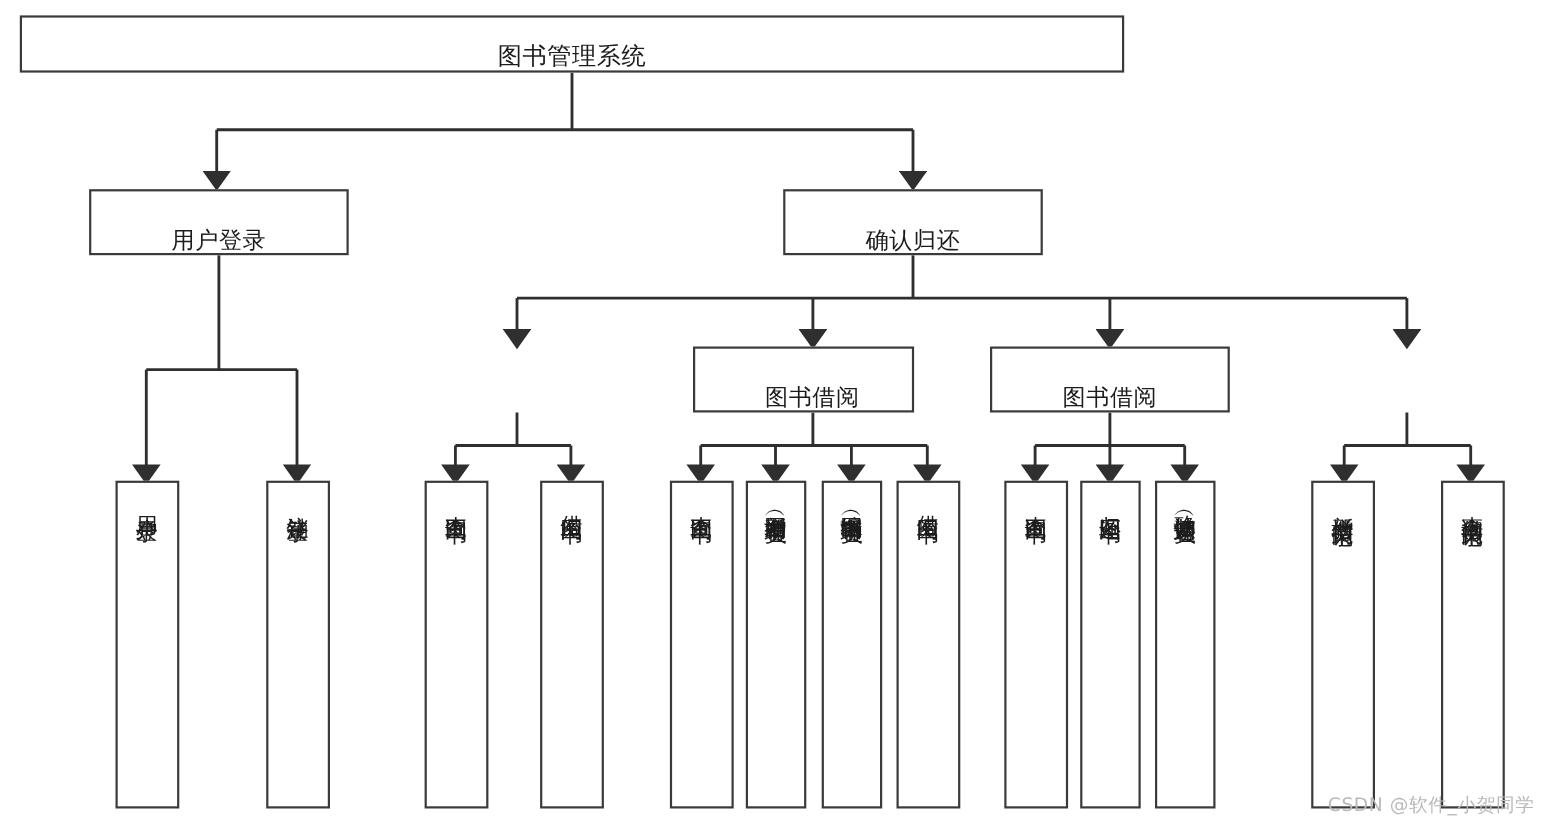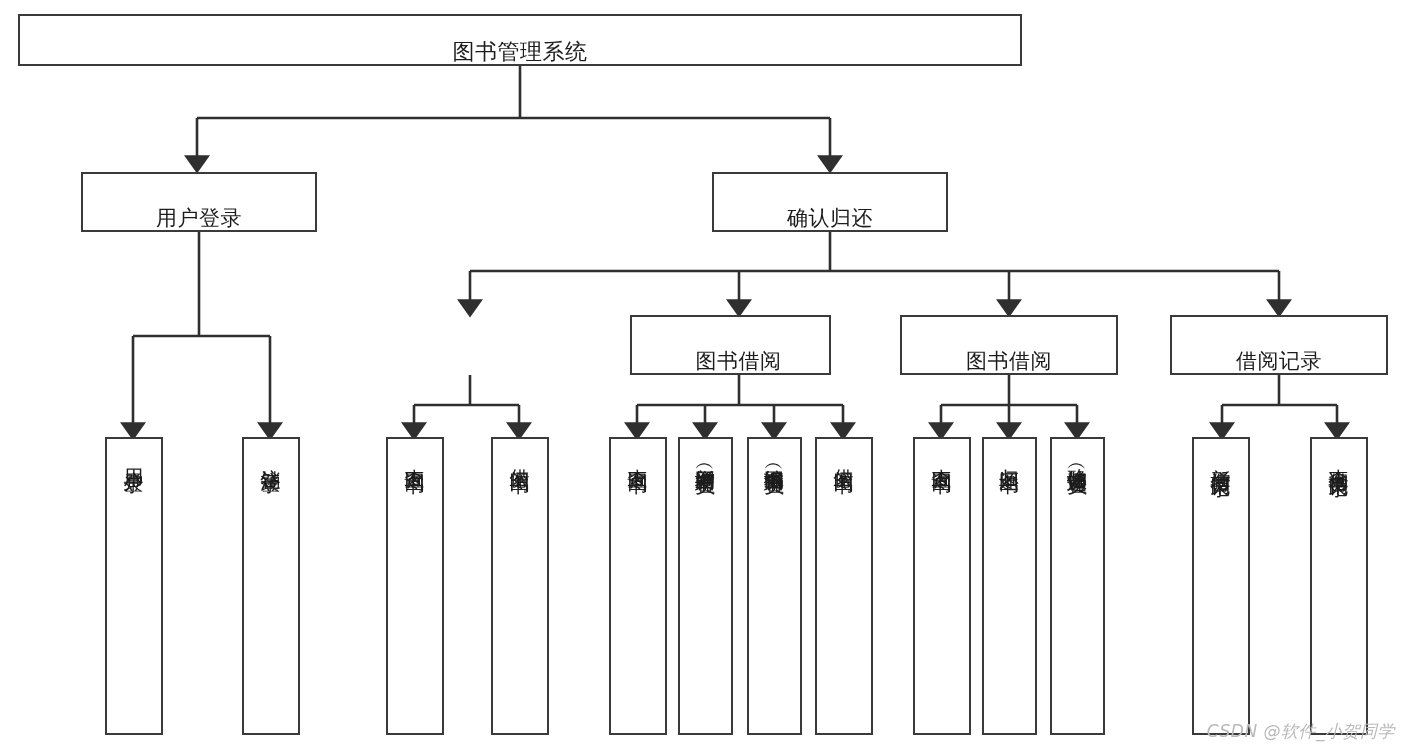--- a/index.html
+++ b/index.html
@@ -64,21 +64,20 @@
   .node.vert.tall .label { letter-spacing: 1px; }
   .watermark {
     position: absolute;
     right: 10px;
     bottom: 4px;
     font-size: 17px;
     color: #b9b9b9;
     letter-spacing: 0.5px;
     white-space: nowrap;
     font-family: "DejaVu Sans", "Liberation Sans", sans-serif;
-    font-style: italic;
   }
 </style>
 </head>
 <body>
 
 <div id="canvas">
 
   <svg class="wires" viewBox="0 0 1405 747" xmlns="http://www.w3.org/2000/svg">
     <defs>
       <marker id="arrow" markerWidth="10" markerHeight="10" refX="3" refY="5" orient="auto" markerUnits="strokeWidth">
@@ -139,23 +138,20 @@
   <div class="node horiz" style="left:712px; top:172px; width:236px; height:60px;">
     <span class="label">确认归还</span>
   </div>
 
   <div class="node horiz" style="left:630px; top:315px; width:201px; height:60px;padding-left:16px;">
     <span class="label">图书借阅</span>
   </div>
   <div class="node horiz" style="left:900px; top:315px; width:218px; height:60px;">
     <span class="label">图书借阅</span>
   </div>
-  <div class="node horiz" style="left:1170px; top:315px; width:218px; height:60px;">
-    <span class="label">借阅记录</span>
-  </div>
 
   <div class="node vert" style="left:105px; top:437px; width:58px; height:298px;">
     <span class="label">用户登录</span>
   </div>
   <div class="node vert" style="left:242px; top:437px; width:58px; height:298px;">
     <span class="label">注销登录</span>
   </div>
 
   <div class="node vert" style="left:386px; top:437px; width:58px; height:298px;">
     <span class="label">查询图书</span>

